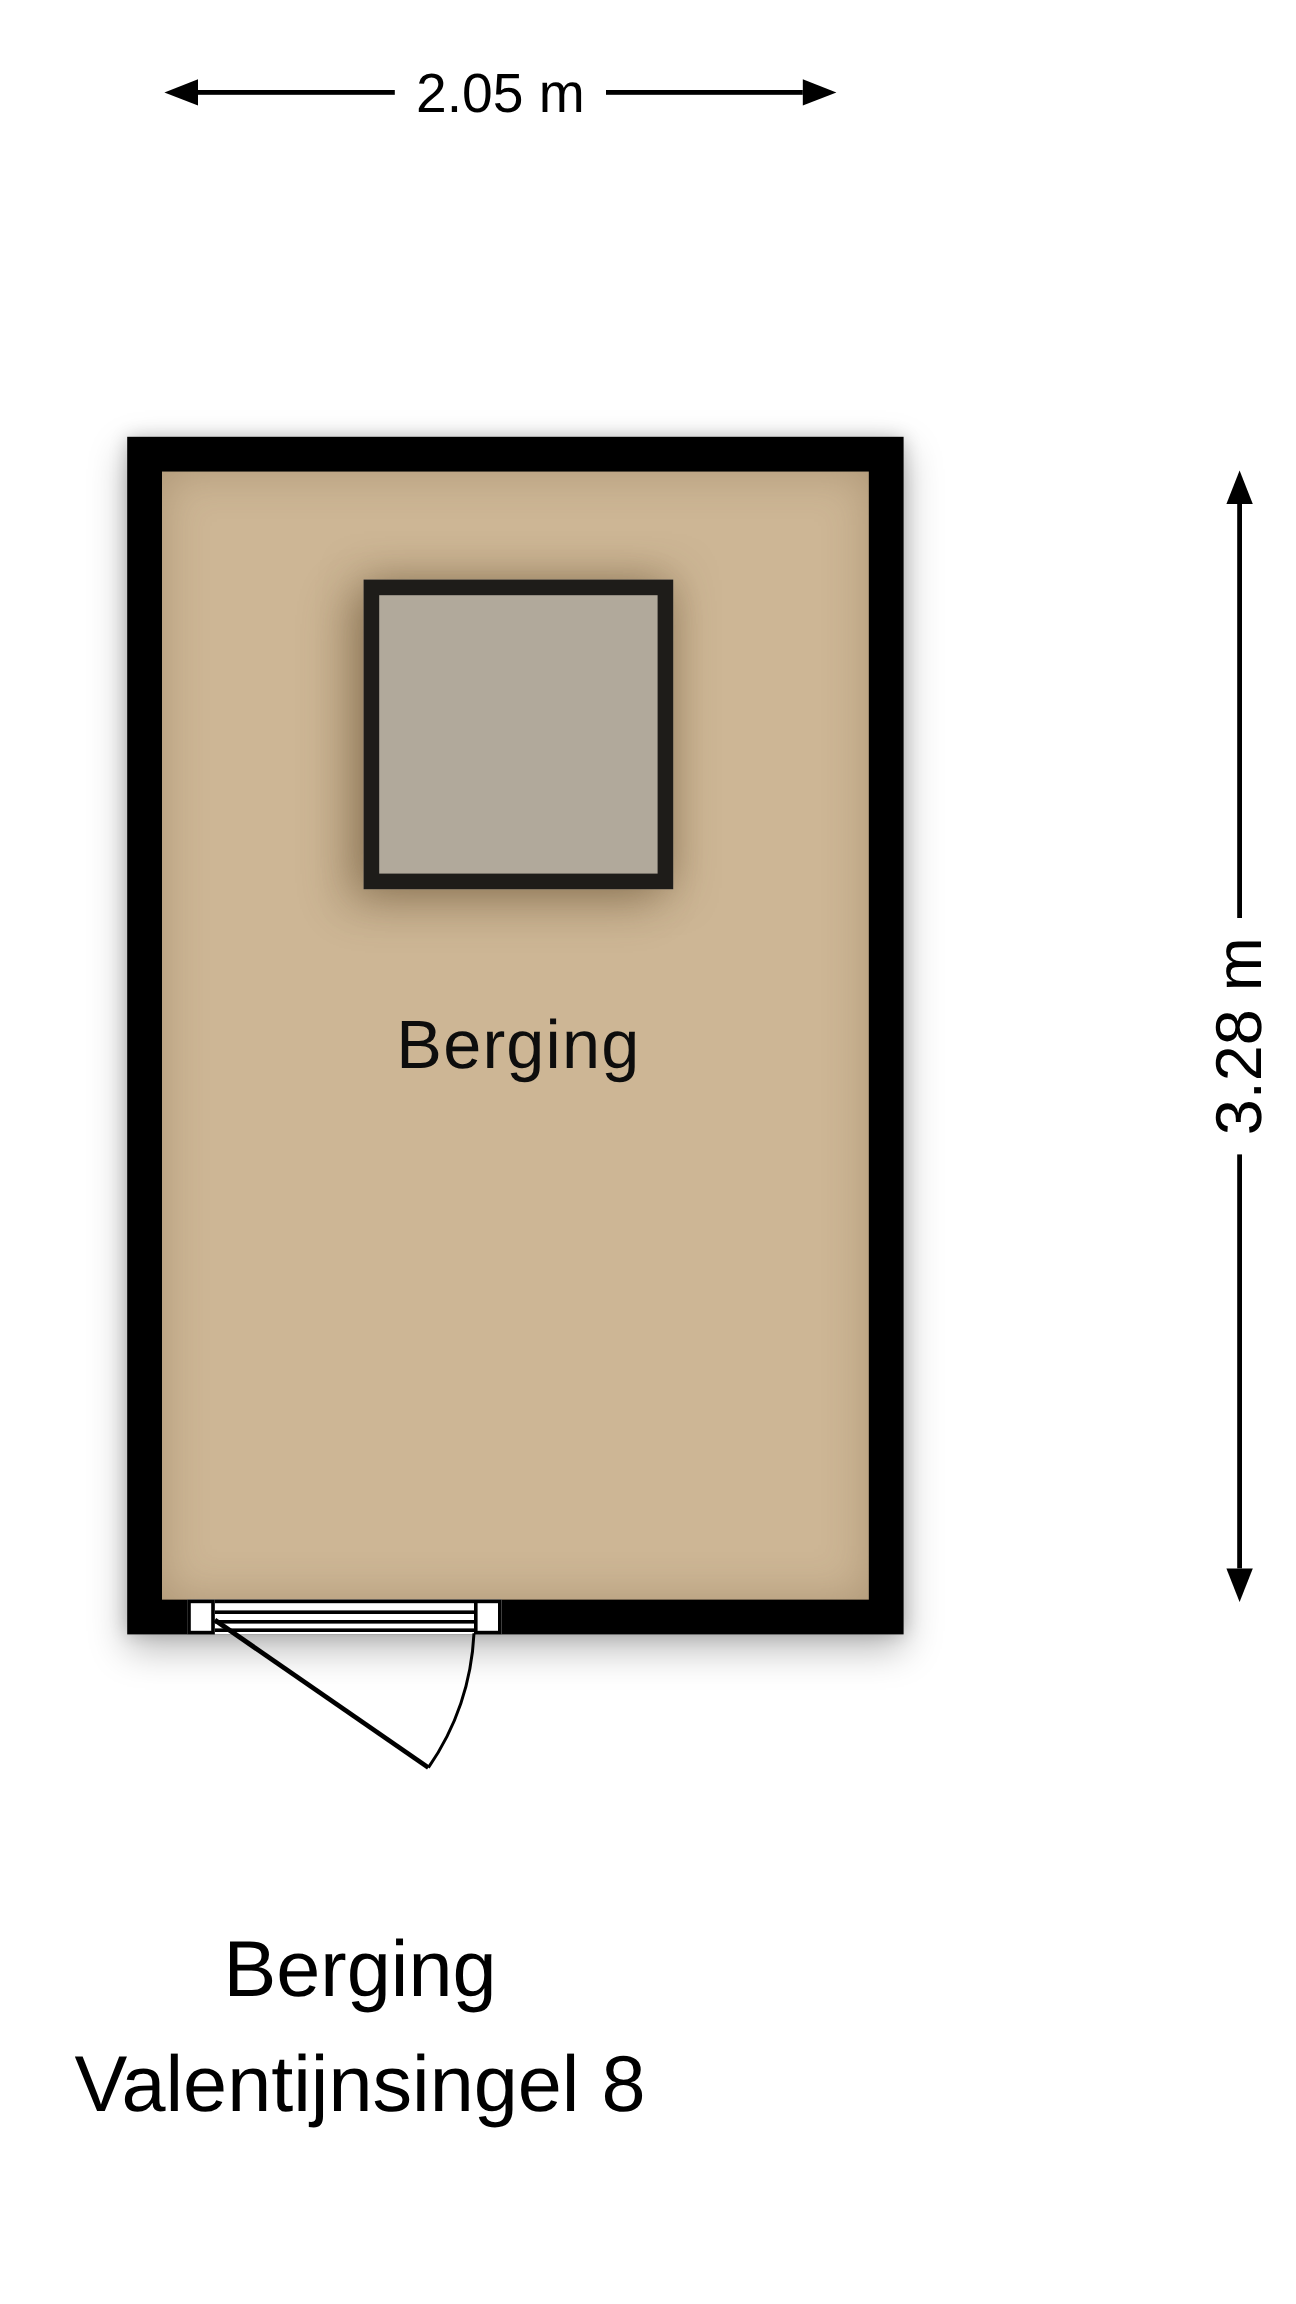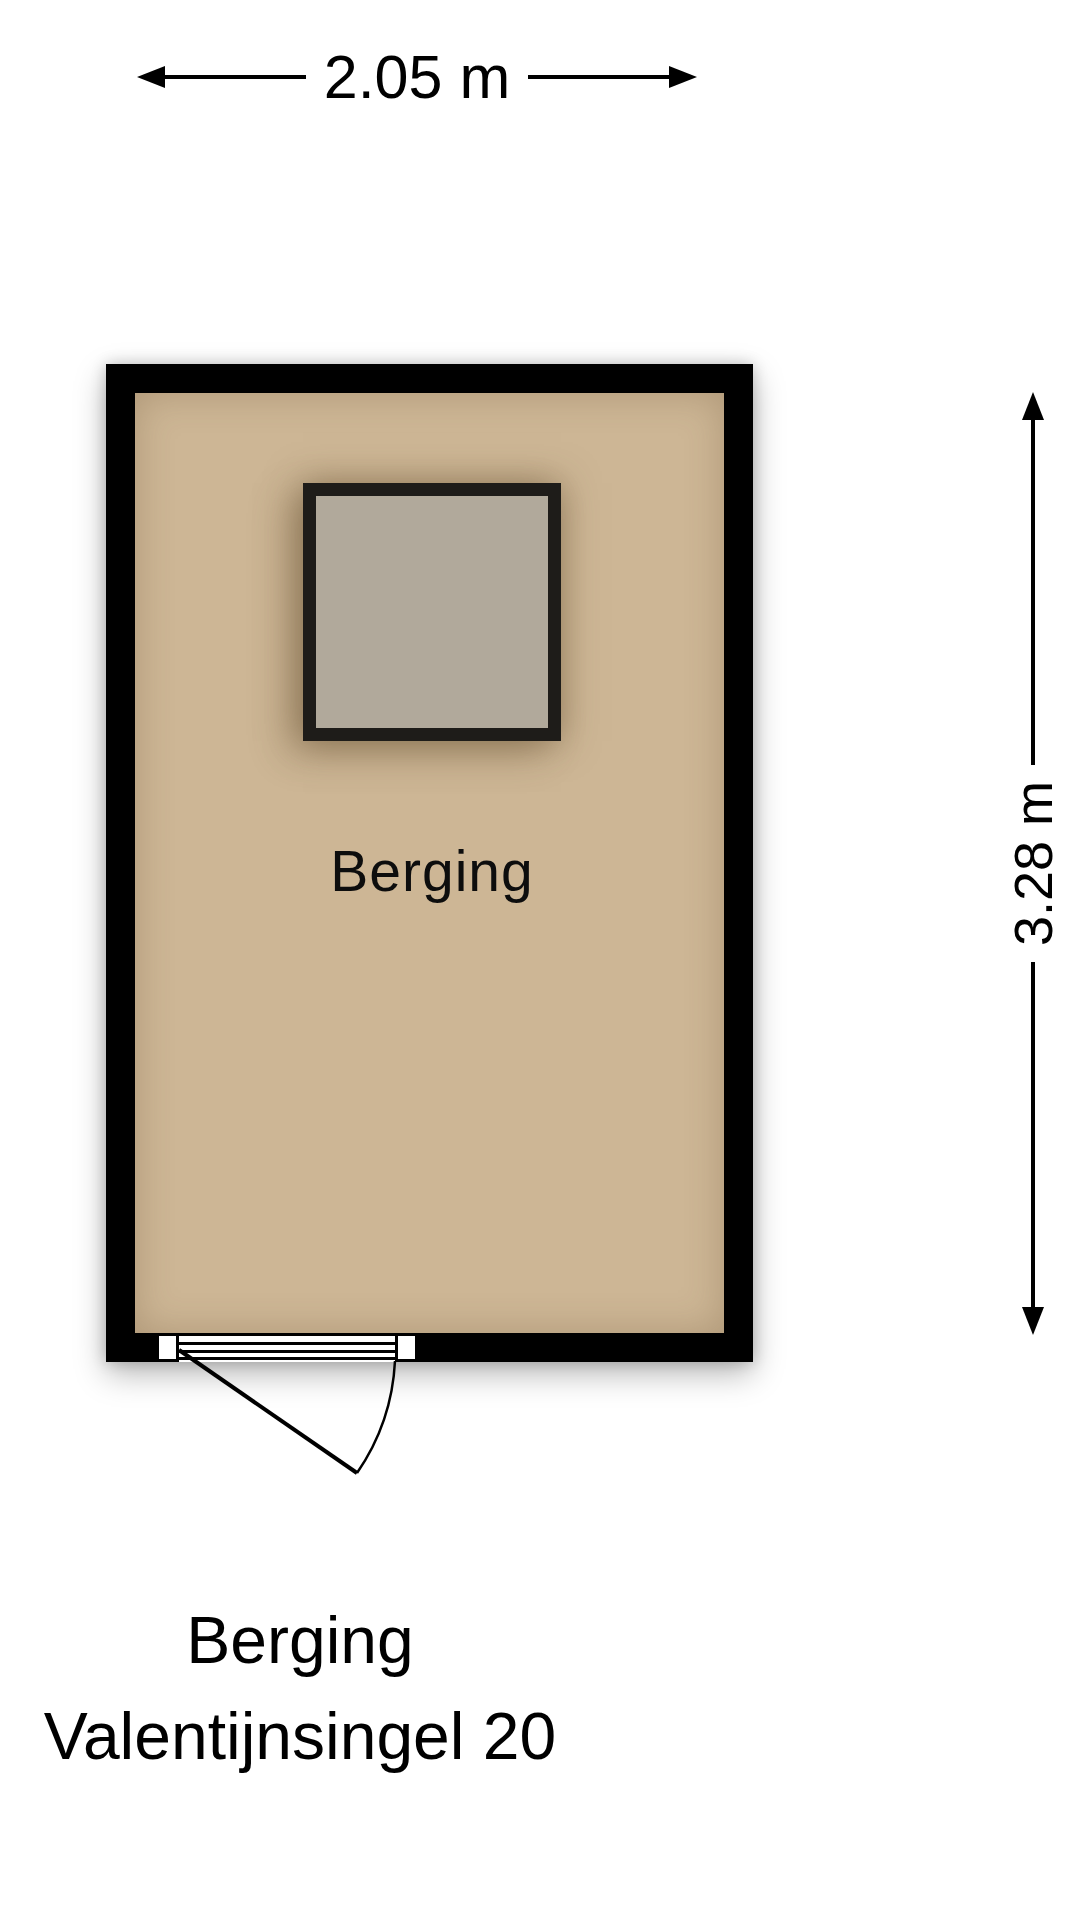--- a/index.html
+++ b/index.html
@@ -12,21 +12,21 @@
   }
   *{margin:0;padding:0;box-sizing:border-box;}
   html,body{width:1080px;height:1920px;background:var(--bg);
     font-family:"Liberation Sans","DejaVu Sans",sans-serif;color:#000;}
   #stage{position:relative;width:1080px;height:1920px;overflow:hidden;background:var(--bg);}
 
   
   .dim-h{position:absolute;left:137px;top:45px;width:560px;height:64px;
     display:flex;align-items:center;}
   .dim-h .seg{flex:1;height:4px;background:var(--line);}
-  .dim-h .lbl{padding:0 18px;font-size:61px;line-height:64px;white-space:nowrap;}
+  .dim-h .lbl{padding:0 18px;font-size:46px;line-height:64px;white-space:nowrap;}
   .tri-left{width:0;height:0;border-top:11px solid transparent;border-bottom:11px solid transparent;
     border-right:28px solid var(--line);}
   .tri-right{width:0;height:0;border-top:11px solid transparent;border-bottom:11px solid transparent;
     border-left:28px solid var(--line);}
 
   
   .dim-v{position:absolute;left:1001px;top:392px;width:64px;height:943px;
     display:flex;flex-direction:column;align-items:center;}
   .dim-v .seg{flex:1;width:4px;background:var(--line);}
   .dim-v .lbl{padding:16px 0;font-size:54px;white-space:nowrap;
@@ -103,16 +103,16 @@
   <div class="dim-v">
     <div class="tri-up"></div>
     <div class="seg"></div>
     <span class="lbl">3.28 m</span>
     <div class="seg"></div>
     <div class="tri-down"></div>
   </div>
 
   <div class="caption">
     <div>Berging</div>
-    <div>Valentijnsingel 20</div>
+    <div>Valentijnsingel 8</div>
   </div>
 
 </div>
 
 </body></html>

